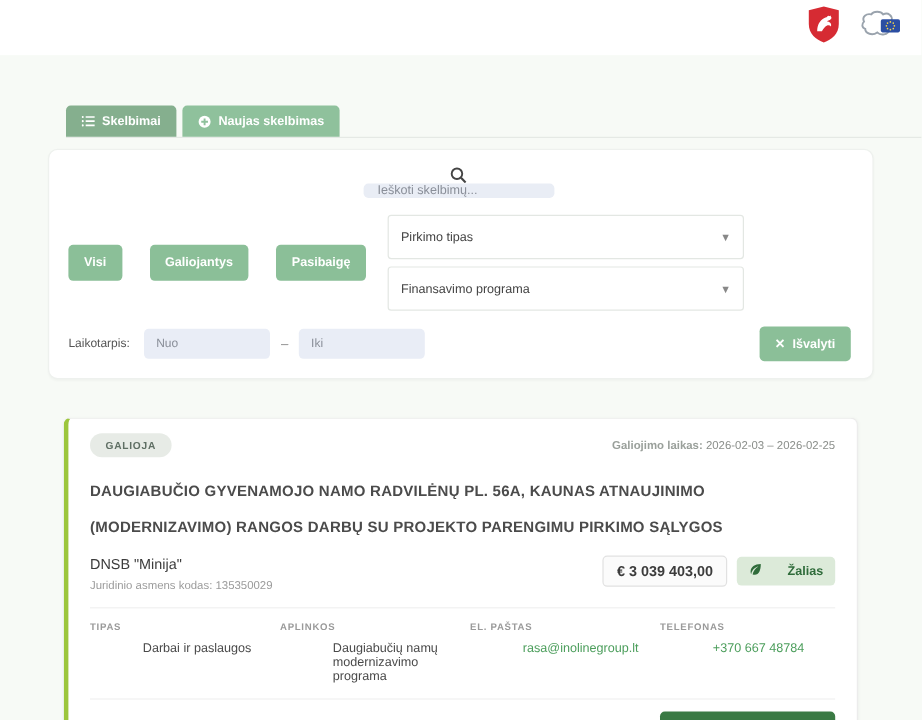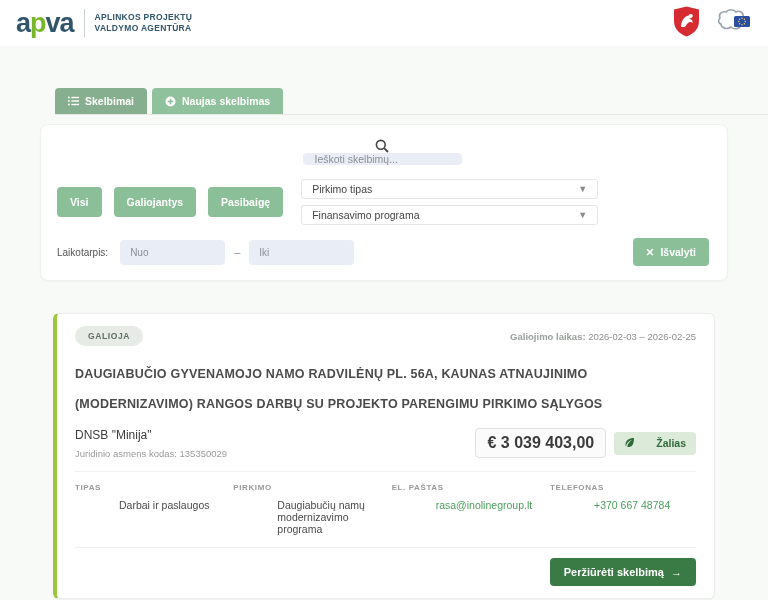--- a/index.html
+++ b/index.html
@@ -26,25 +26,25 @@
 
   
   .filter-card { background:#ffffff; border:1px solid #eef1ee; border-radius:8px; margin:9px 40px 0 40px;
                  padding:14px 18px 14px 14px; box-shadow:0 1px 2px rgba(0,0,0,0.03); }
   .search-row { display:flex; align-items:center;flex-direction:column; }
   .search-icon-box { width:30px; display:flex; justify-content:center; }
   .search-input { flex:1; height:27px; background:#e9edf5; border:none; border-radius:4px; padding:0 12px;
                   font-size:10.5px; color:#333; font-family:"Liberation Sans", sans-serif; }
   .search-input::placeholder { color:#8a8f99; }
   .filters-row { display:flex; align-items:center; margin-top:14px; }
-  .status-buttons { display:flex; gap:12px; margin-left:2px; }
+  .status-buttons { display:flex; gap:23px; margin-left:2px; }
   .status-btn { background:#8bbf98; color:#fff; border:none; border-radius:4px; font-size:10.5px; font-weight:bold;
                 padding:9px 13px; cursor:pointer; font-family:"Liberation Sans", sans-serif; }
   .dropdown-stack { margin-left:18px; display:flex; flex-direction:column; gap:6px; width:297px; }
-  .dropdown { height:20px; border:1px solid #e3e7e3; border-radius:3px; background:#fff; display:flex;
+  .dropdown { height:37px; border:1px solid #e3e7e3; border-radius:3px; background:#fff; display:flex;
               align-items:center; justify-content:space-between; padding:0 10px; font-size:10.5px; color:#444; cursor:pointer; }
   .dropdown .caret { color:#888; font-size:9px; }
   .period-row { display:flex; align-items:center; margin-top:13px; }
   .period-label { font-size:10px; color:#555; margin-left:2px; }
   .date-input { width:105px; height:25px; background:#e9edf6; border:none; border-radius:4px; padding:0 10px;
                 font-size:10px; color:#333; font-family:"Liberation Sans", sans-serif; }
   .date-input::placeholder { color:#8a8f99; }
   .date-from { margin-left:12px; }
   .date-dash { margin:0 9px; color:#888; font-size:11px; }
   .period-spacer { flex:1; }
@@ -62,46 +62,38 @@
   .validity { font-size:9.5px; }
   .validity .v-label { color:#9aa09b; font-weight:bold; }
   .validity .v-dates { color:#8b8f8b; }
   .card-title { margin-top:13px; font-size:12.5px; font-weight:bold; color:#4b4b4b; line-height:30px; letter-spacing:0.2px; }
   .card-title-up { text-transform:uppercase; }
   .org-row { display:flex; justify-content:space-between; align-items:flex-start; margin-top:9px; }
   .org-name { font-size:12px; color:#3c3c3c; }
   .org-code { font-size:9.5px; color:#9b9b9b; margin-top:6px; }
   .pill-group { display:flex; gap:8px; align-items:center; }
   .price-pill { border:1px solid #e1e1e1; background:#fbfbfb; border-radius:4px; padding:5px 11px;
-                font-size:16px; font-weight:bold; color:#3c3c3c; white-space:nowrap; }
+                font-size:12px; font-weight:bold; color:#3c3c3c; white-space:nowrap; }
   .tag-pill { background:#dcead9; border-radius:4px; padding:5px 10px; font-size:10.5px; font-weight:bold;
               color:#2f6b3a; display:flex; align-items:center; gap:21px; white-space:nowrap; }
   .card-divider { border-top:1px solid #f0f0f0; margin-top:12px; }
   .details-row { display:flex; padding:11px 0 12px 0; }
   .detail-col { flex:0 0 25.5%; }
   .detail-label { font-size:8px; font-weight:bold; color:#9a9a9a; letter-spacing:0.6px; }
   .detail-value { font-size:10.5px; color:#4a4a4a; margin-top:7px;padding-left:44px; }
   .detail-link { color:#4c9e5c; }
   .card-footer { border-top:1px solid #f0f0f0; display:flex; justify-content:flex-end; padding:10px 0 12px 0; }
   .view-btn { background:#3a7a44; color:#fff; border:none; border-radius:4px; font-size:11px; font-weight:bold;
               padding:8px 14px; cursor:pointer; display:flex; align-items:center; gap:7px;
               font-family:"Liberation Sans", sans-serif; }
 </style>
 </head>
 <body>
 
 <div class="header">
-  <div class="logo">
-    <div class="logo-word"><span>a</span><span class="leaf-p">p</span><span>v</span><span>a</span></div>
-    <div class="logo-divider"></div>
-    <div class="agency-name">
-      <div>APLINKOS PROJEKTŲ</div>
-      <div>VALDYMO AGENTŪRA</div>
-    </div>
-  </div>
   <div class="header-spacer"></div>
   <div class="header-icons">
     <span>
       <svg width="27" height="31" viewBox="0 0 27 31">
         <path d="M13.5 0.5 L26 3.5 V15 C26 23.5 20 28 13.5 30.5 C7 28 1 23.5 1 15 V3.5 Z" fill="#d62b33"></path>
         <path d="M8 21 C8 16 10 12 14 10 C16 9 18 9.5 19 8 L20 10 C19 12 17 12 16 13 C19 13 20 15 19.5 17 C18 15.5 16 16 14.5 17.5 C12.5 19.5 12 21 12 21 Z" fill="#ffffff"></path>
         <circle cx="17.5" cy="9.5" r="1.4" fill="#ffffff"></circle>
       </svg>
     </span>
     <span>
@@ -219,21 +211,21 @@
       </span>
     </div>
   </div>
   <div class="card-divider"></div>
   <div class="details-row">
     <div class="detail-col">
       <div class="detail-label">TIPAS</div>
       <div class="detail-value">Darbai ir paslaugos</div>
     </div>
     <div class="detail-col">
-      <div class="detail-label">PIRKIMO</div>
+      <div class="detail-label">APLINKOS</div>
       <div class="detail-value">Daugiabučių namų modernizavimo programa</div>
     </div>
     <div class="detail-col">
       <div class="detail-label">EL. PAŠTAS</div>
       <div class="detail-value detail-link">rasa@inolinegroup.lt</div>
     </div>
     <div class="detail-col">
       <div class="detail-label">TELEFONAS</div>
       <div class="detail-value detail-link">+370 667 48784</div>
     </div>

